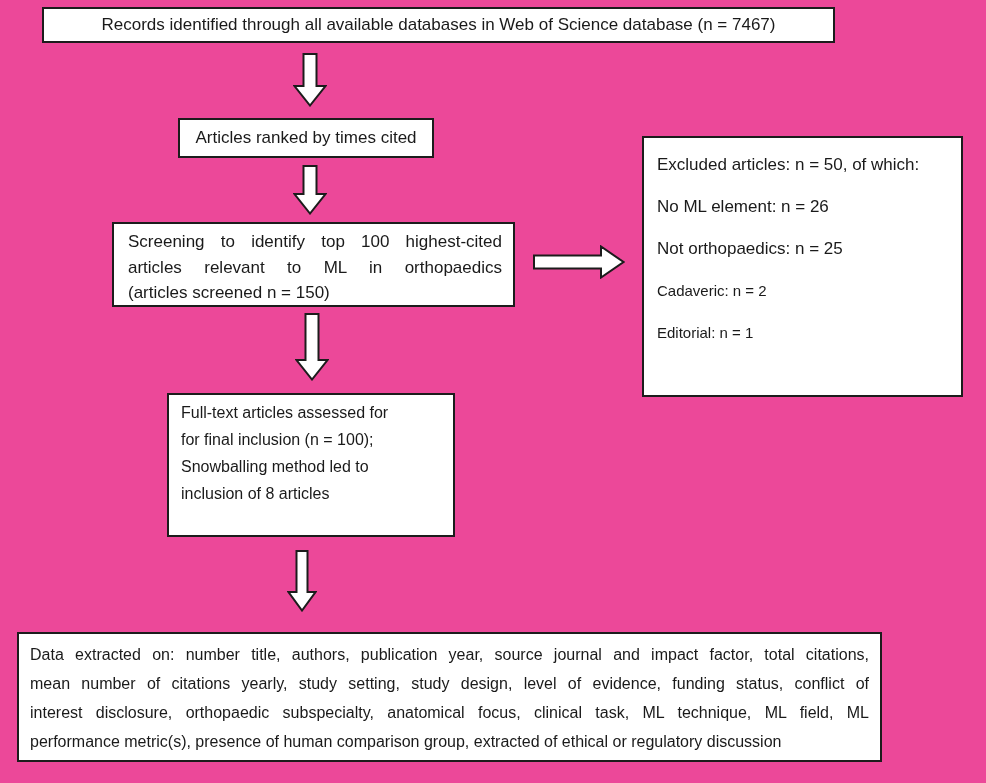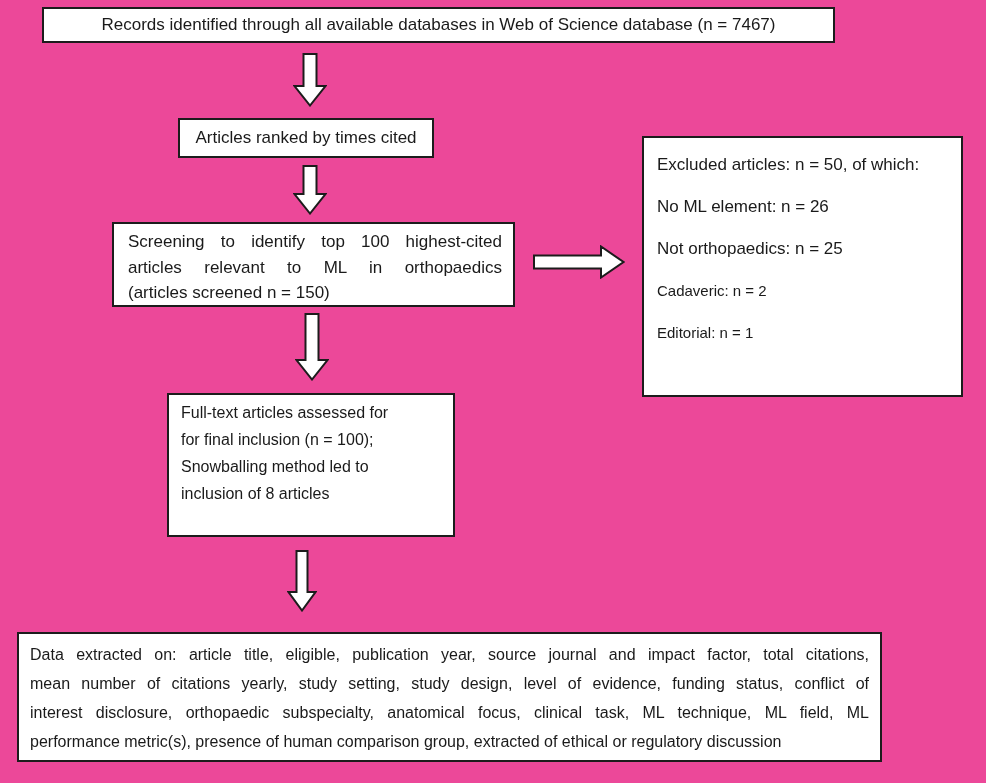--- a/index.html
+++ b/index.html
@@ -148,19 +148,19 @@
     <div class="line">inclusion of 8 articles</div>
   </div>
 
   <div class="arrow" style="left:287px; top:550px;">
     <svg width="30" height="62" viewBox="0 0 30 62">
       <path d="M9.5 1 H20.5 V42 H28.5 L15 60.5 L1.5 42 H9.5 Z" fill="#ffffff" stroke="#1c1c1c" stroke-width="2" stroke-linejoin="miter"></path>
     </svg>
   </div>
 
   <div class="box" id="box-data">
-    <div class="line spread">Data extracted on: article title, eligible, publication year, source journal and impact factor, total citations,</div>
+    <div class="line spread">Data extracted on: number title, authors, publication year, source journal and impact factor, total citations,</div>
     <div class="line spread">mean number of citations yearly, study setting, study design, level of evidence, funding status, conflict of</div>
     <div class="line spread">interest disclosure, orthopaedic subspecialty, anatomical focus, clinical task, ML technique, ML field,  ML</div>
     <div class="line">performance metric(s), presence of human comparison group, extracted of ethical or regulatory discussion</div>
   </div>
 
 </div>
 
 </body></html>

